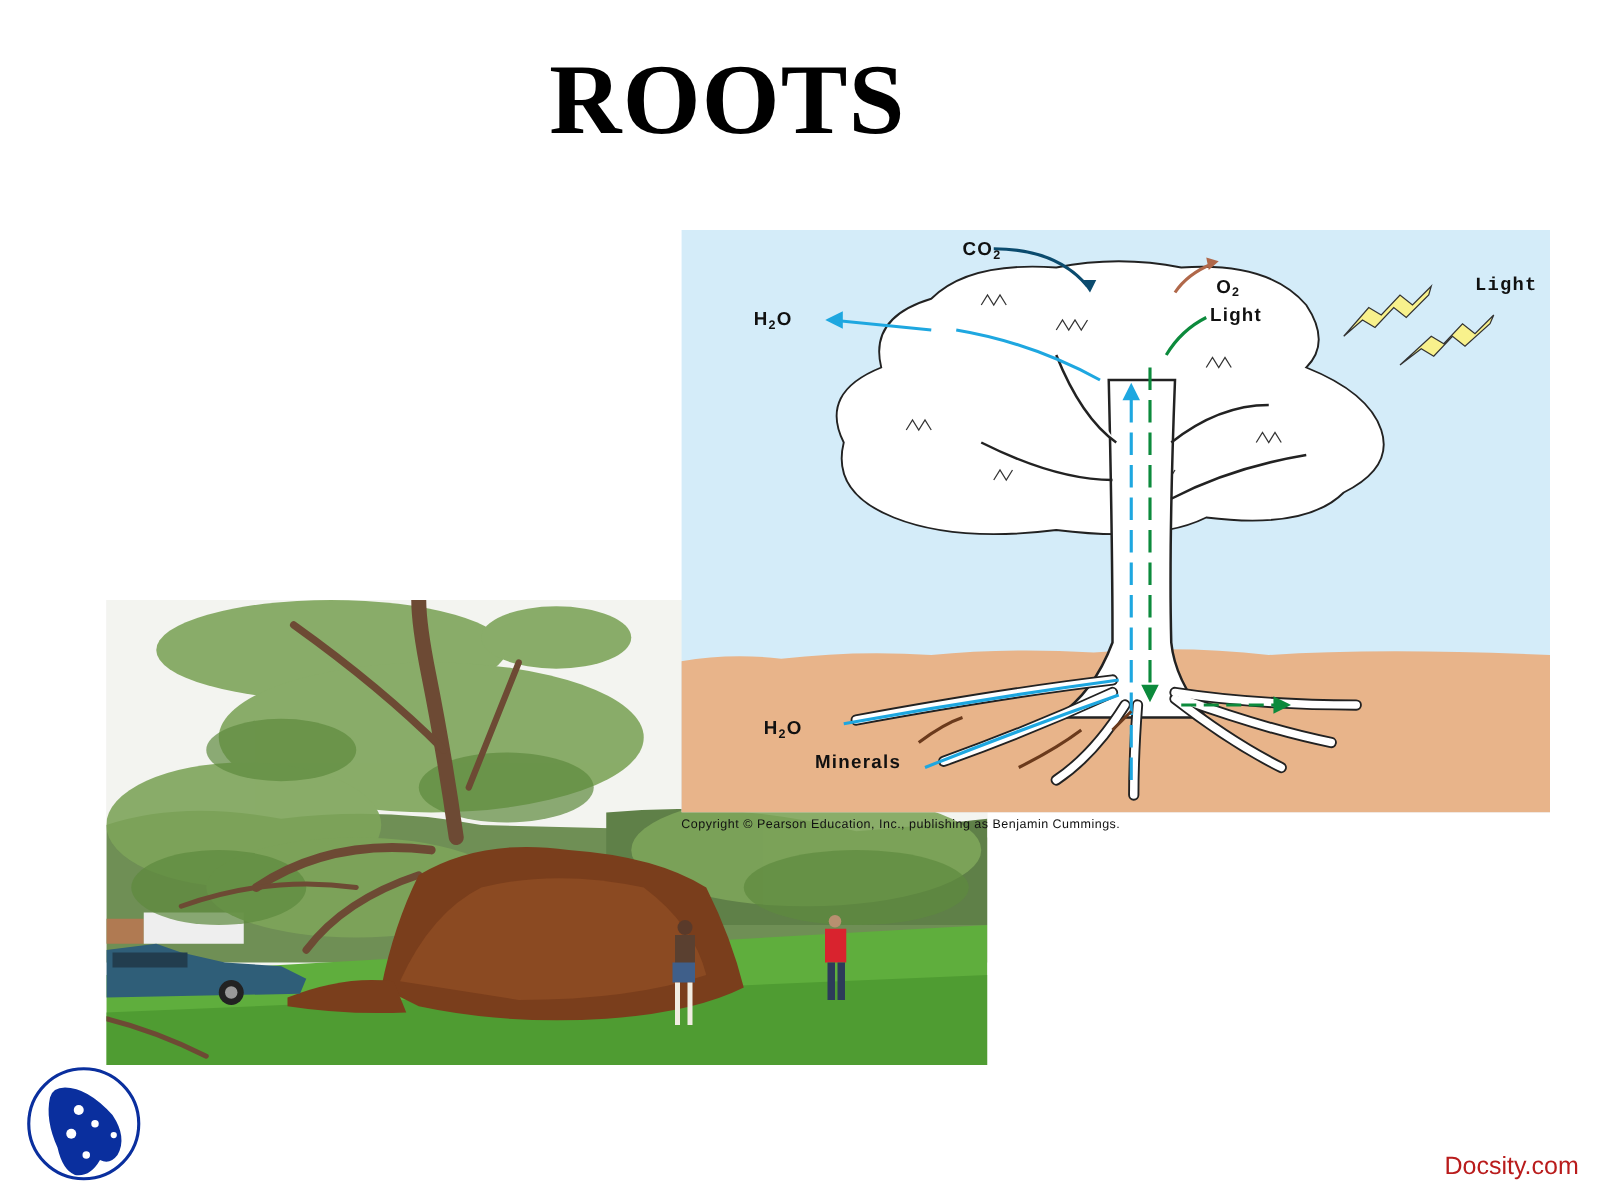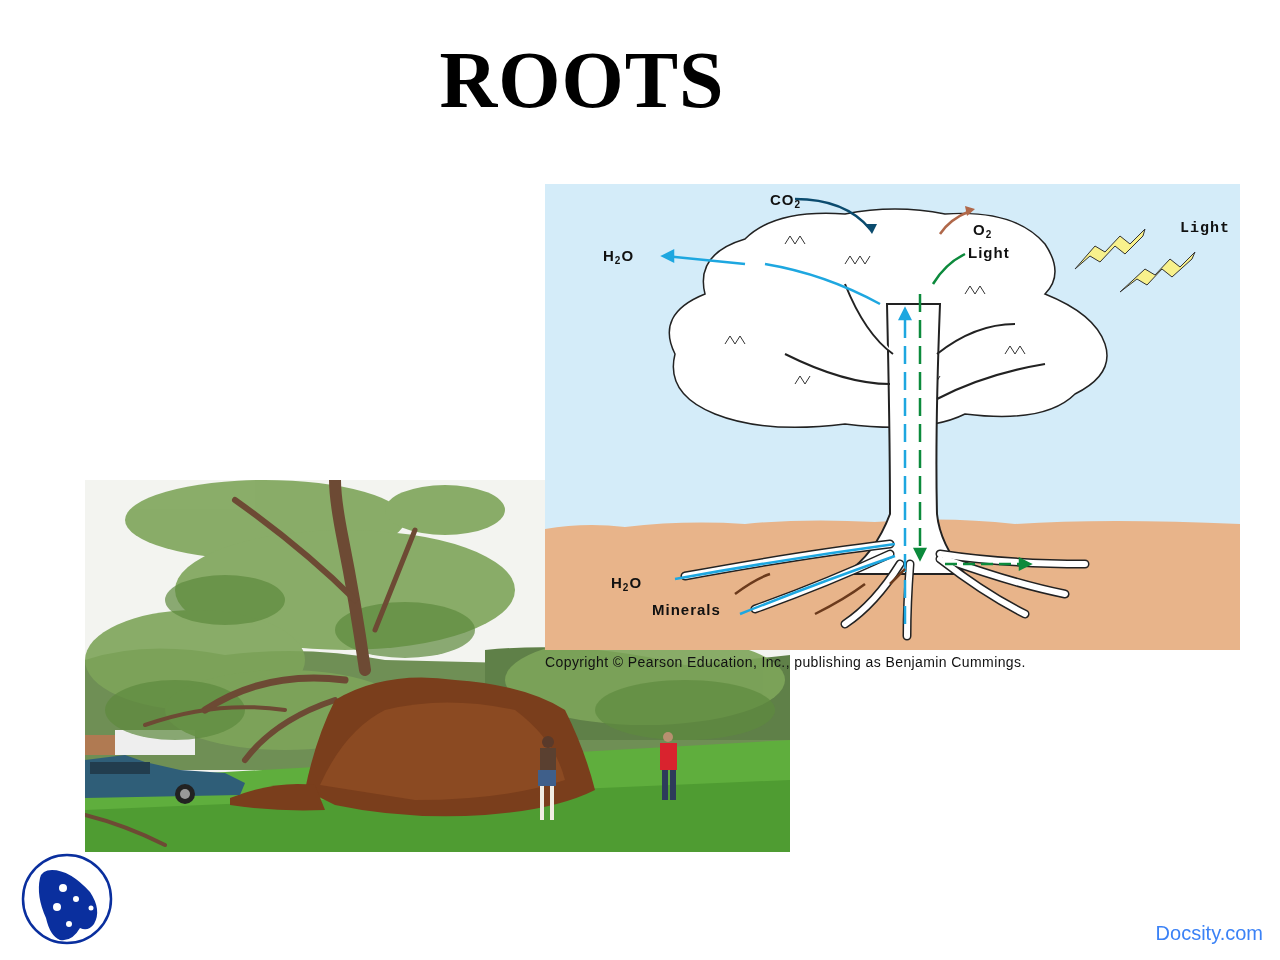--- a/index.html
+++ b/index.html
@@ -18,33 +18,33 @@
     position: absolute; left: 545px; top: 184px; width: 695px; height: 556px;
     overflow: hidden;
   }
   .diagram svg { position: absolute; left: 0; top: 0; }
   .dlabel {
     position: absolute; font-family: "Liberation Sans", sans-serif; font-weight: bold;
     font-size: 15px; color: #111; letter-spacing: 1px;
   }
   .dlabel sub { font-size: 10px; vertical-align: -3px; }
   .copyright {
-    position: absolute; left: 545px; top: 654px; font-size: 14px; color: #111;
+    position: absolute; left: 545px; top: 654px; font-size: 10px; color: #111;
     letter-spacing: 0.4px; white-space: nowrap;
   }
   
   .photo {
     position: absolute; left: 85px; top: 480px; width: 705px; height: 372px;
     overflow: hidden; background: #f4f5f2;
   }
   .photo svg { position: absolute; left: 0; top: 0; }
   
   .logo { position: absolute; left: 20px; top: 852px; width: 94px; height: 94px; }
   .footer-link {
-    position: absolute; right: 17px; top: 922px; font-size: 20px; color: #3b82f6;
+    position: absolute; right: 17px; top: 922px; font-size: 20px; color: #b91c1c;
     text-decoration: none;
   }
 </style>
 </head>
 <body>
 
 <div class="slide-title">ROOTS</div>
 
 <div class="photo">
   <svg width="705" height="372" viewBox="0 0 705 372">

